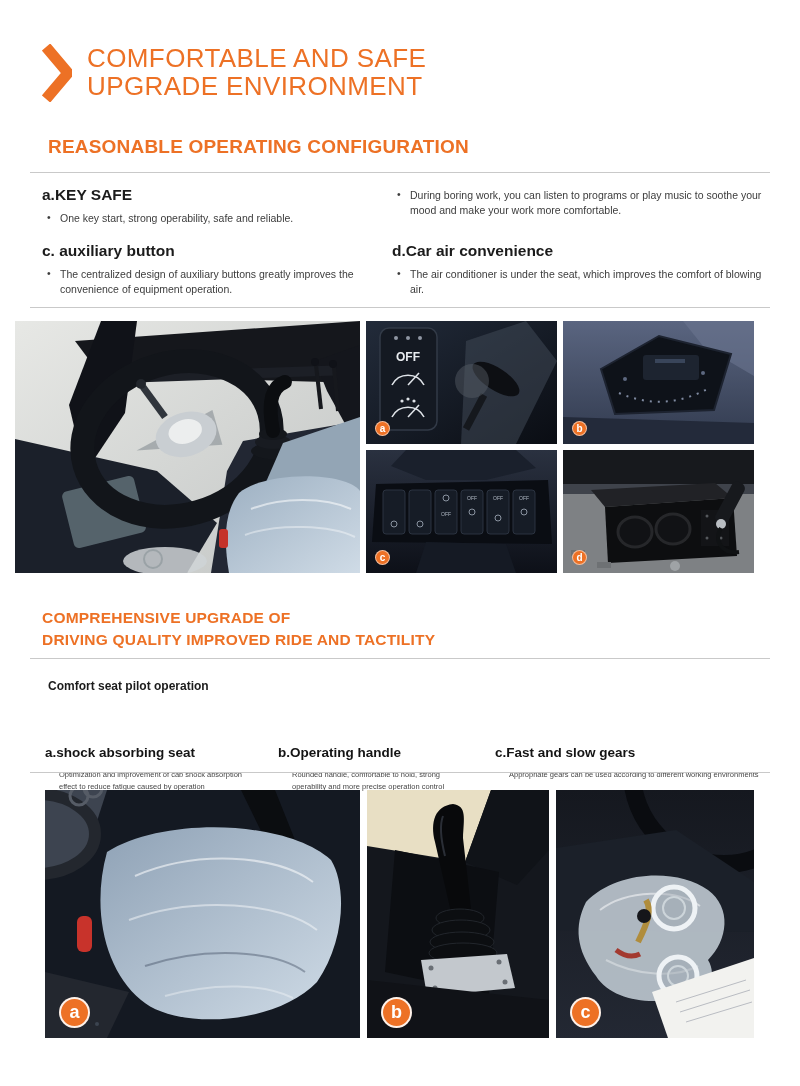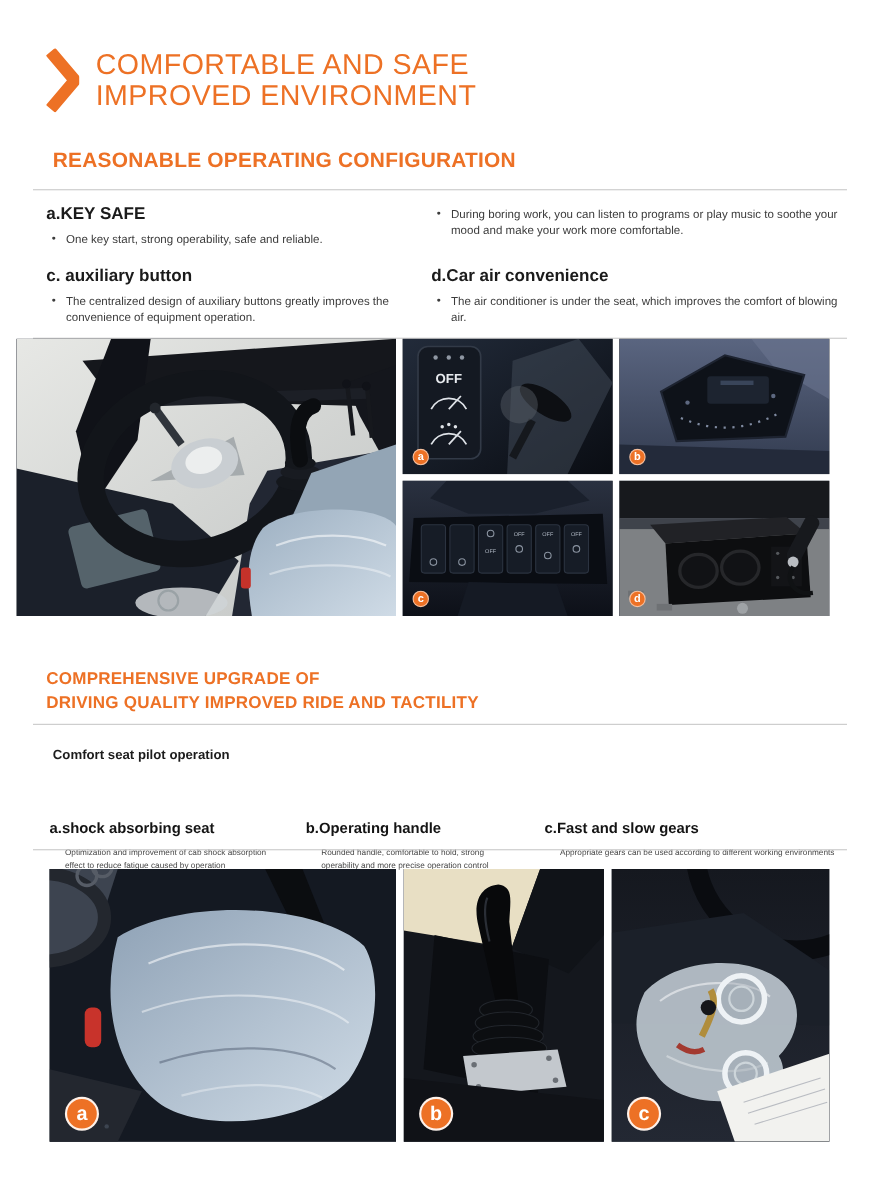--- a/index.html
+++ b/index.html
@@ -35,21 +35,21 @@
   .f2{flex:none;}
   .f2a{width:248px;padding-left:15px;}
   .f2b{width:217px;}
   .f2c{flex:1;}
   .f2 h4{margin:0 0 9px 0;font-size:13.5px;color:#141414;}
   .desc{font-size:7.5px;line-height:1.55;color:#474747;padding-left:14px;text-align:left;}
   .f2a .desc{max-width:200px;}
   .f2b .desc{max-width:180px;}
 
   
-  .gallery1{position:absolute;top:308px;left:15px;display:flex;gap:6px;}
+  .gallery1{position:absolute;top:321px;left:15px;display:flex;gap:6px;}
   .thumbs{display:grid;grid-template-columns:191px 191px;grid-template-rows:123px 123px;gap:6px;}
   .gallery2{position:absolute;top:790px;left:45px;display:flex;gap:7px;}
   .photo{position:relative;overflow:hidden;background:#1a1f28;}
   .ph-main{width:345px;height:252px;}
   .ph-sm{width:191px;height:123px;}
   .pb1{width:315px;height:248px;}
   .pb2{width:182px;height:248px;}
   .pb3{width:198px;height:248px;}
   .photo svg{display:block;width:100%;height:100%;}
 
@@ -65,21 +65,21 @@
 <body>
 
 <div class="page">
 
   <div class="brand">
     <svg class="chev" viewBox="0 0 30 58">
       <path d="M4 3 L26 29 L4 55" fill="none" stroke="#ED7125" stroke-width="11"></path>
     </svg>
     <h1 class="brand-title">
       <span>COMFORTABLE AND SAFE</span><br>
-      <span>IMPROVED ENVIRONMENT</span>
+      <span>UPGRADE ENVIRONMENT</span>
     </h1>
   </div>
 
   <div class="sec-title t1">REASONABLE OPERATING CONFIGURATION</div>
   <div class="rule r1"></div>
 
   <div class="features1">
     <div class="feat pad">
       <h3>a.KEY SAFE</h3>
       <p class="bul">One key start, strong operability, safe and reliable.</p>

